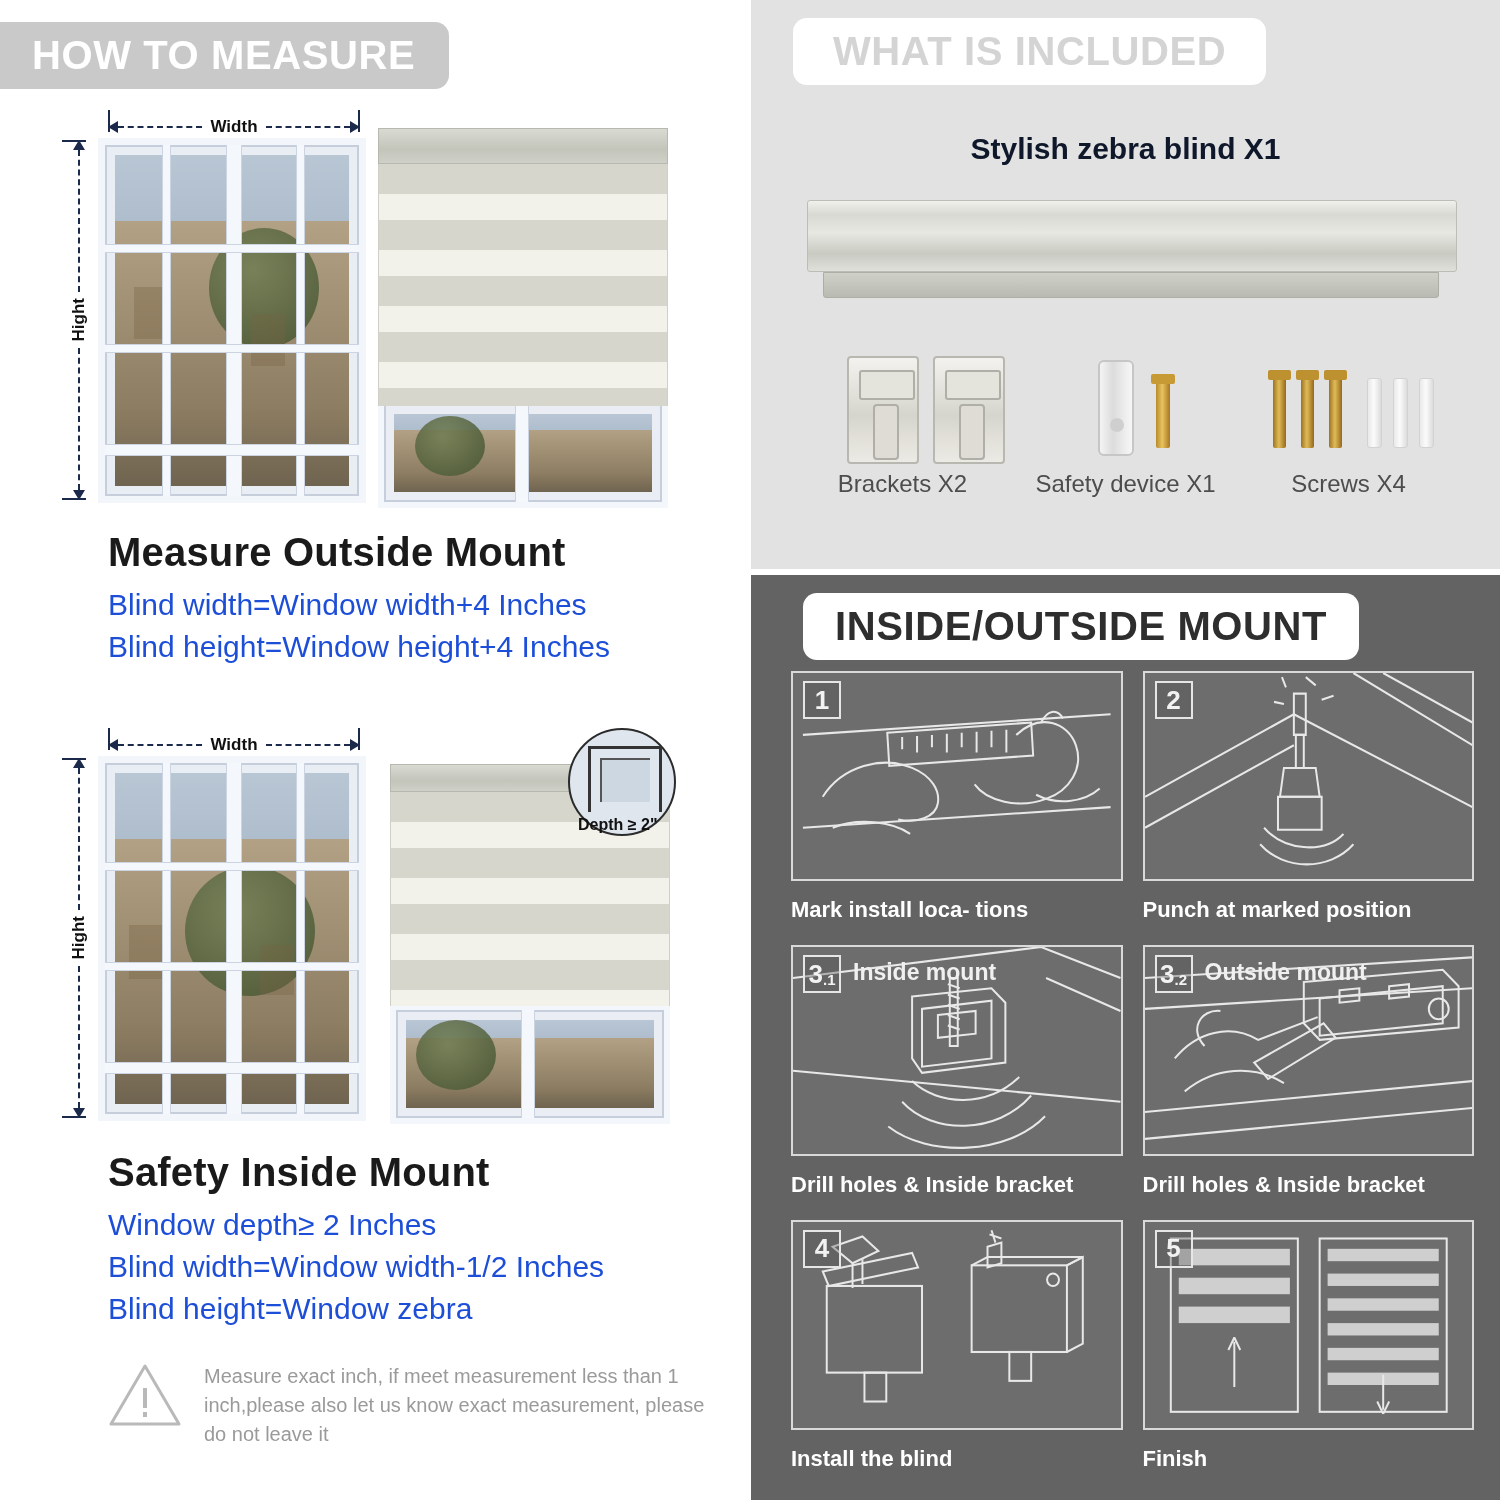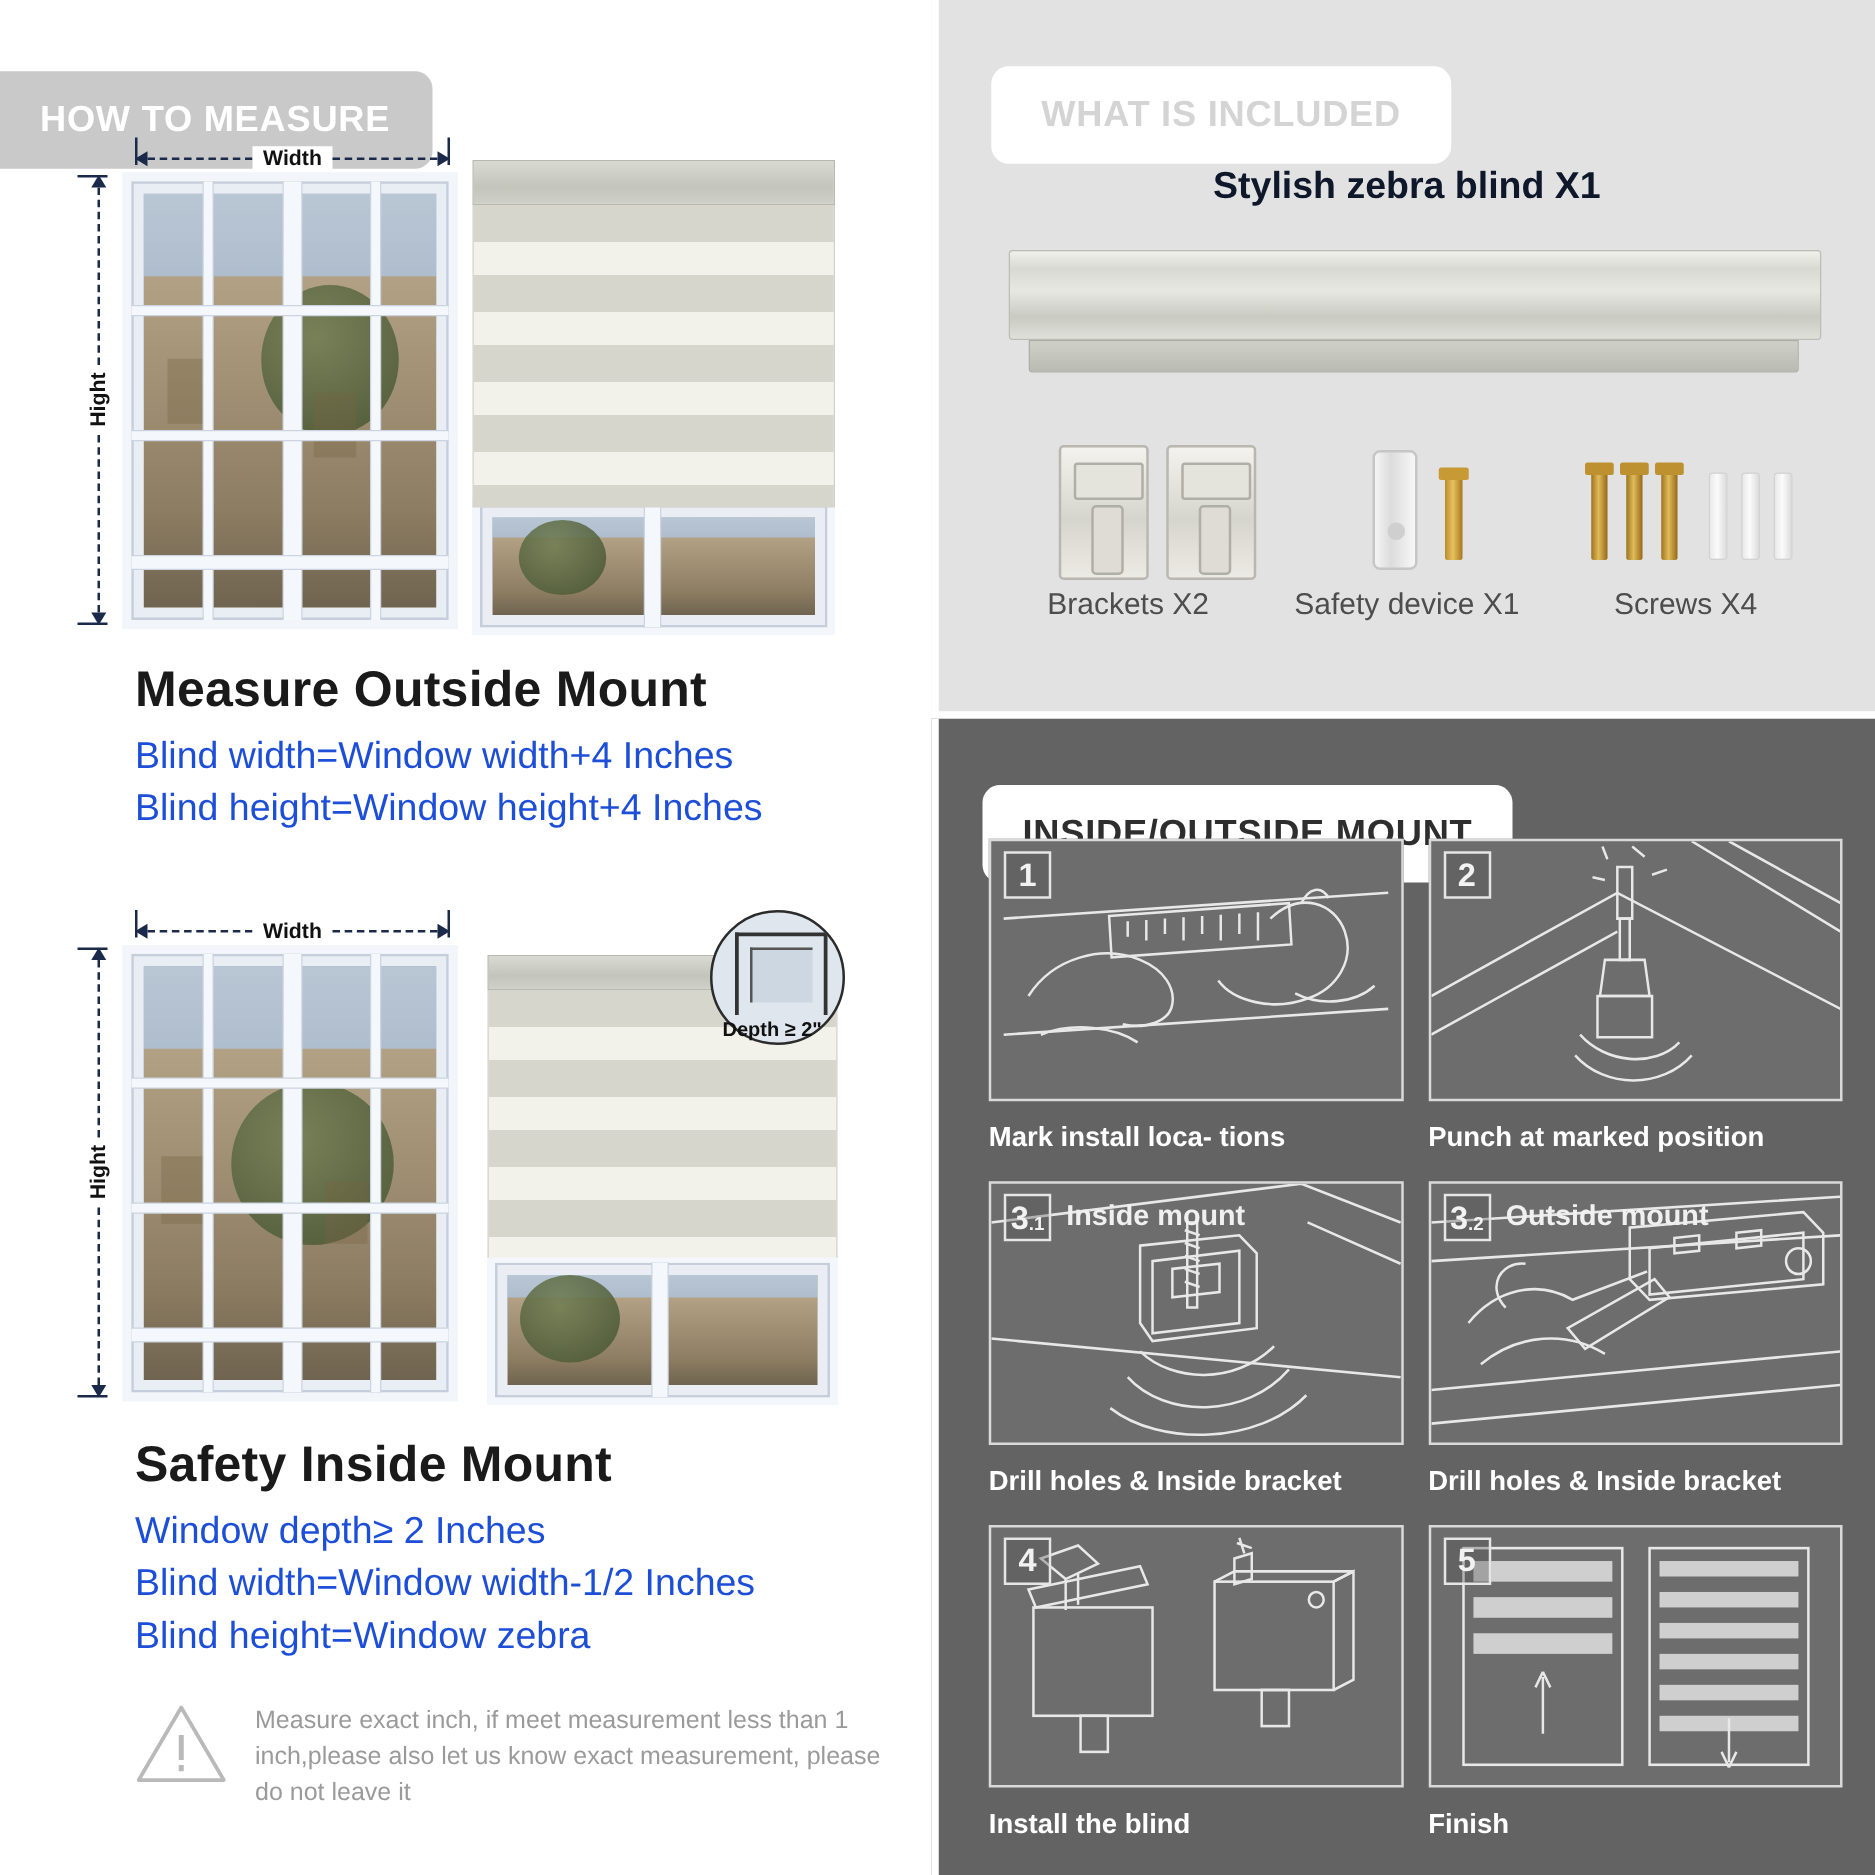--- a/index.html
+++ b/index.html
@@ -20,25 +20,24 @@
     grid-template-rows: 575px 925px;
   }
 
   
   .panel { position: relative; }
 
   .tab-label {
     position: absolute;
     display: flex; align-items: center;
     padding: 0 34px 0 32px;
-    font-size: 29px; font-weight: bold; letter-spacing: 0.6px;
-    height: 78px;
+    font-size: 40px; font-weight: bold; letter-spacing: 0.6px;
+    height: 67px;
     border-radius: 0 14px 14px 0;
     white-space: nowrap;
-    margin-top: 35px;
   }
 
   
   .howto {
     grid-column: 1; grid-row: 1 / span 2;
     background: #ffffff;
     padding: 0;
   }
   .howto .tab-label {
     left: 0; top: 22px;
@@ -289,21 +288,21 @@
   }
 
   
   .mount {
     grid-column: 2; grid-row: 2;
     background: #636363;
     border-left: 6px solid #fff;
     position: relative;
   }
   .mount .tab-label {
-    left: 35px; top: 18px;
+    left: 52px; top: 18px;
     background: #ffffff; color: #2e2e2e;
     border-radius: 14px;
     padding: 0 32px;
   }
 
   .steps {
     position: absolute; left: 40px; right: 26px; top: 96px; bottom: 28px;
     display: grid;
     grid-template-columns: 1fr 1fr;
     grid-template-rows: 1fr 1fr 1fr;

